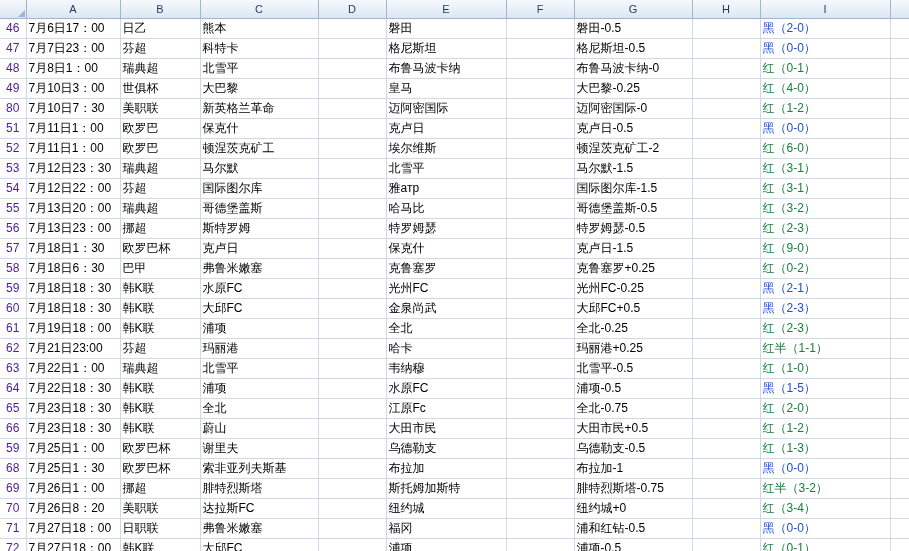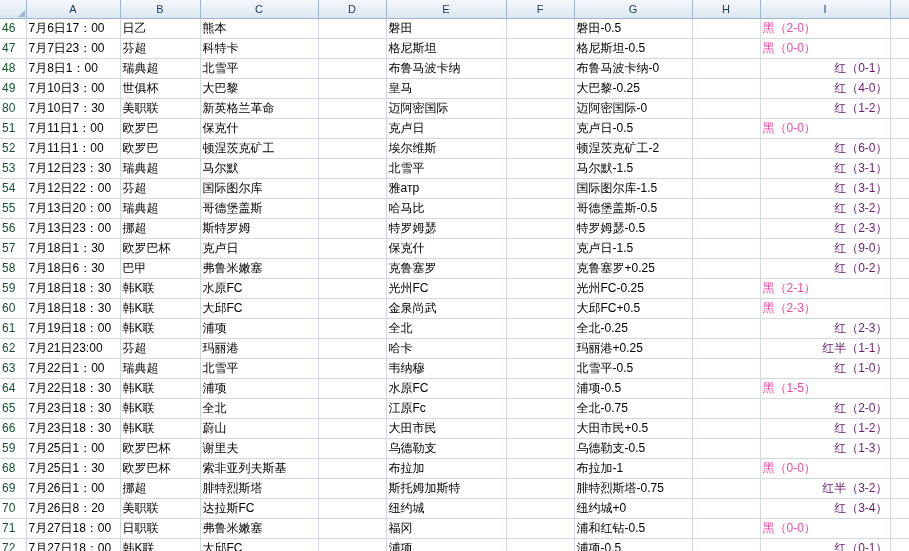--- a/index.html
+++ b/index.html
@@ -62,41 +62,41 @@
     width: 0;
     height: 0;
     border-left: 7px solid transparent;
     border-bottom: 7px solid #9eb6ce;
   }
   
   td.rownum {
     background: linear-gradient(to bottom, #f4f8fc 0%, #dce6f1 100%);
     border-right: 1px solid #9eb6ce;
     border-bottom: 1px solid #9eb6ce;
-    color: #14532d;
-    text-align: left;
+    color: #4c1d95;
+    text-align: center;
     width: 26px;
     font-size: 11px;
   }
   
   col.c-num { width: 26px; }
   col.c-a { width: 94px; }
   col.c-b { width: 80px; }
   col.c-c { width: 118px; }
   col.c-d { width: 68px; }
   col.c-e { width: 120px; }
   col.c-f { width: 68px; }
   col.c-g { width: 118px; }
   col.c-h { width: 68px; }
   col.c-i { width: 130px; }
   col.c-j { width: 59px; }
 
   td.left { text-align: left; }
-  td.red { color: #701a75; text-align: right; }
-  td.black { color: #ec4899; }
+  td.red { color: #15803d; }
+  td.black { color: #1d4ed8; }
 </style>
 </head>
 <body>
 
 <div id="sheet">
   <table class="grid">
     <colgroup>
       <col class="c-num">
         <col class="c-a">
         <col class="c-b">

